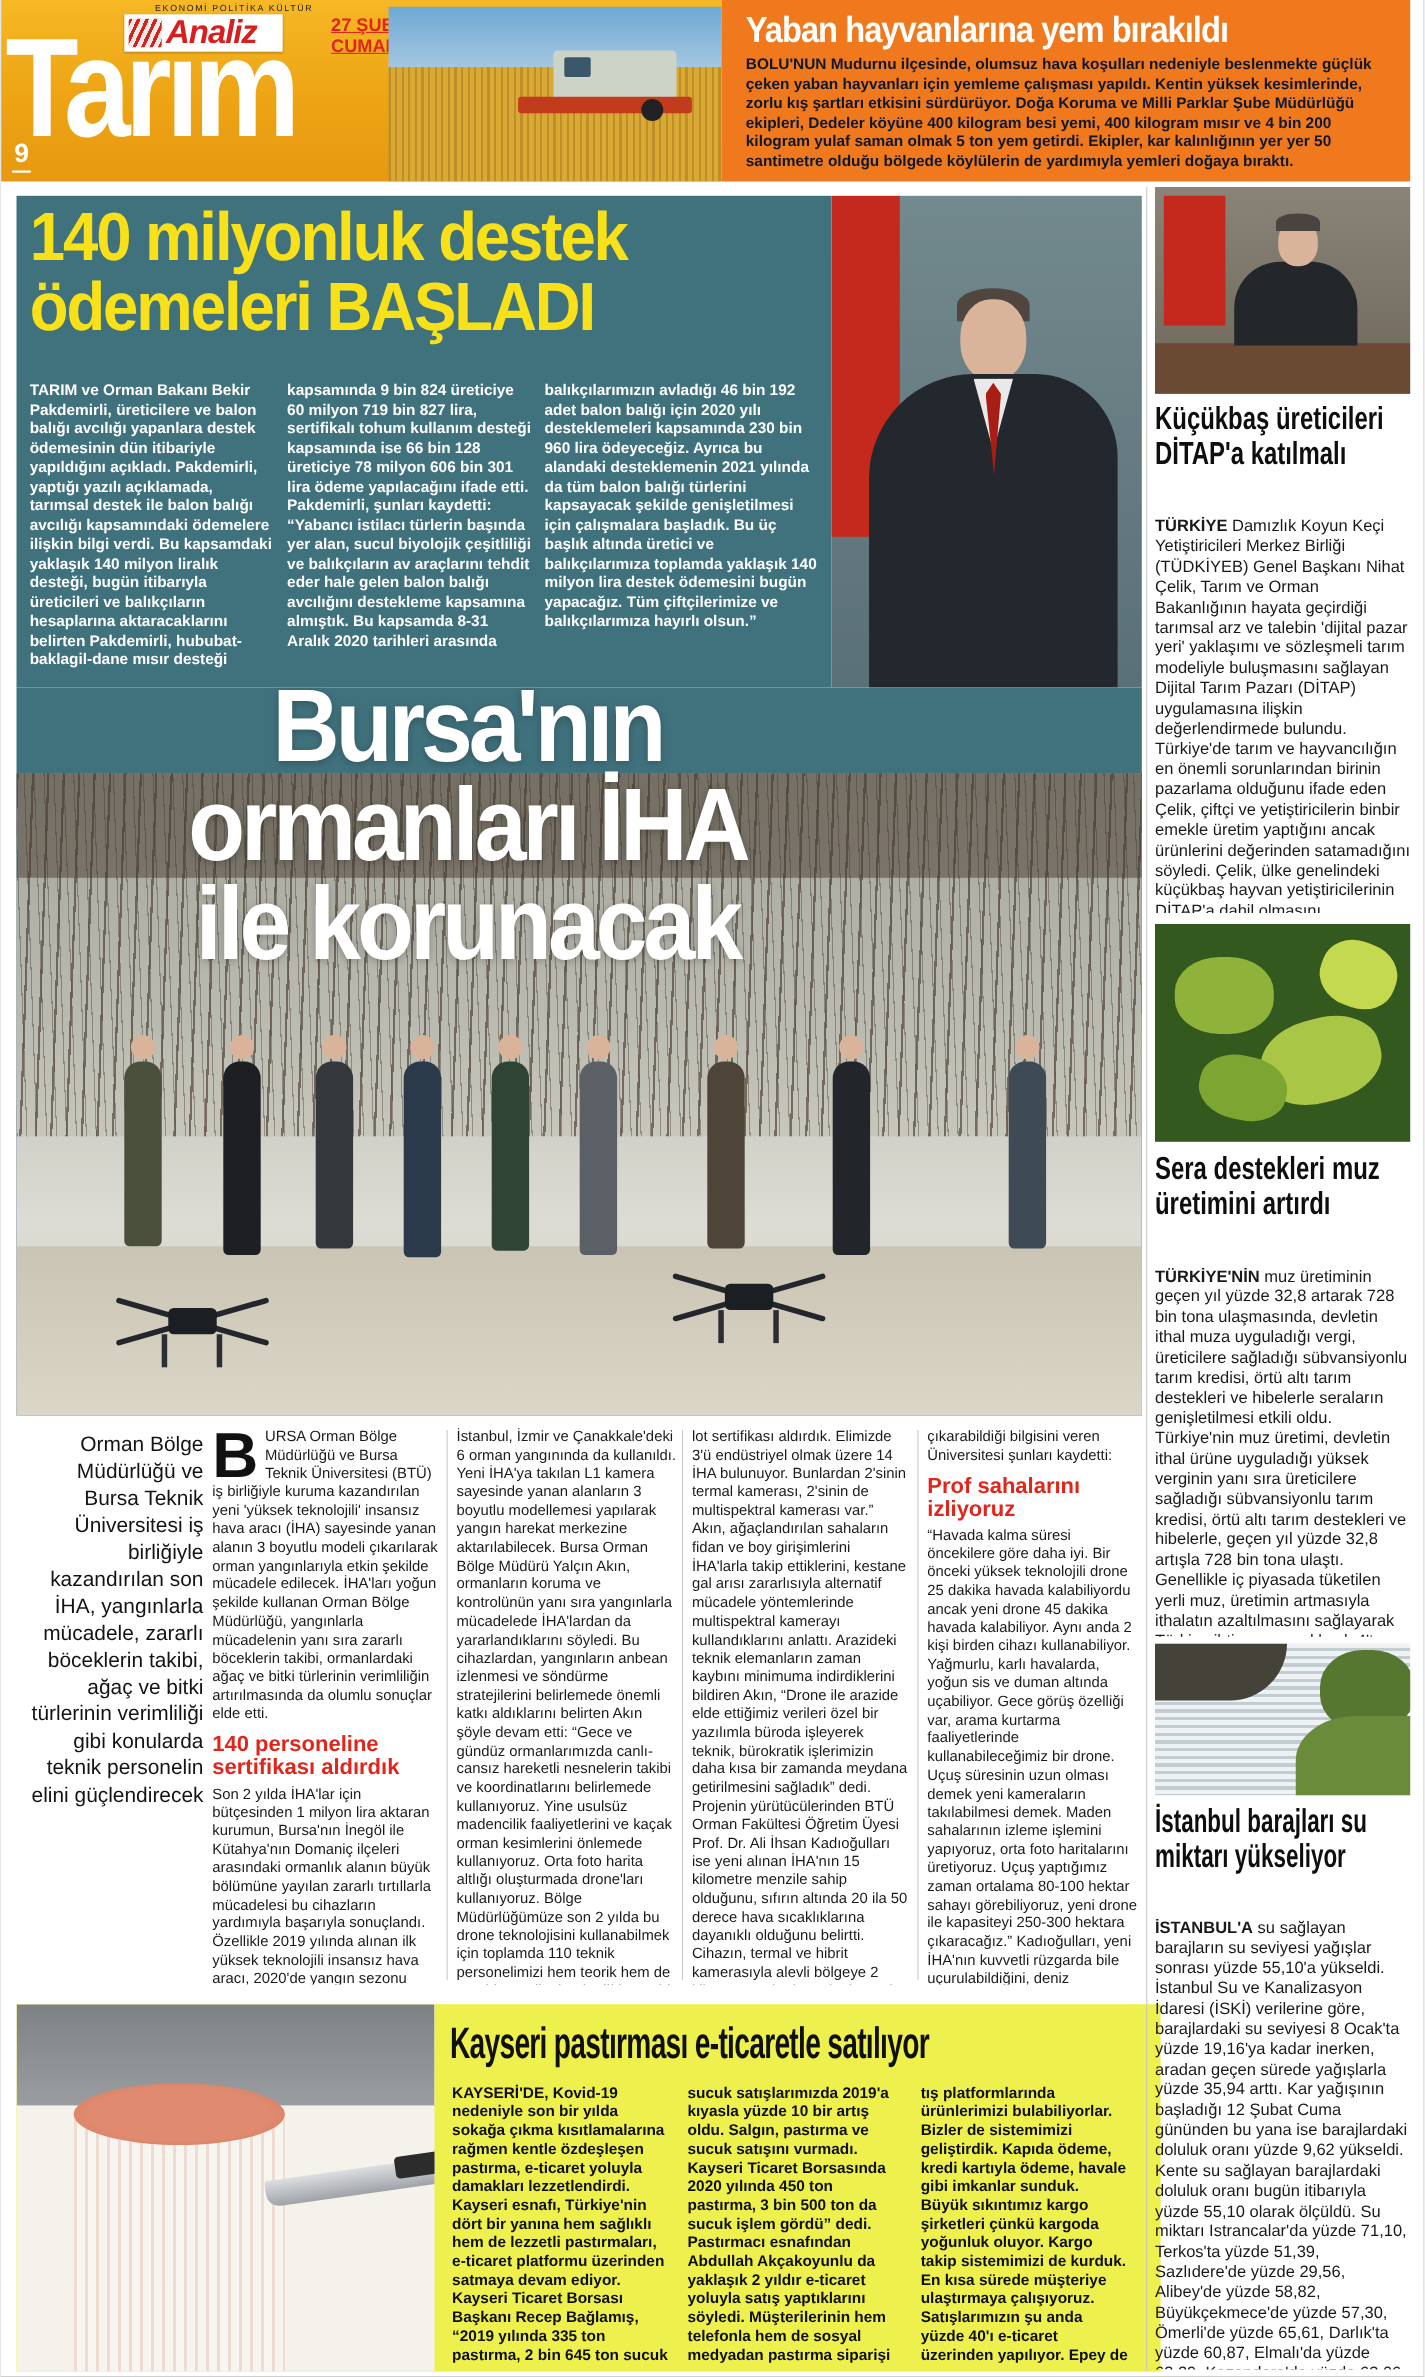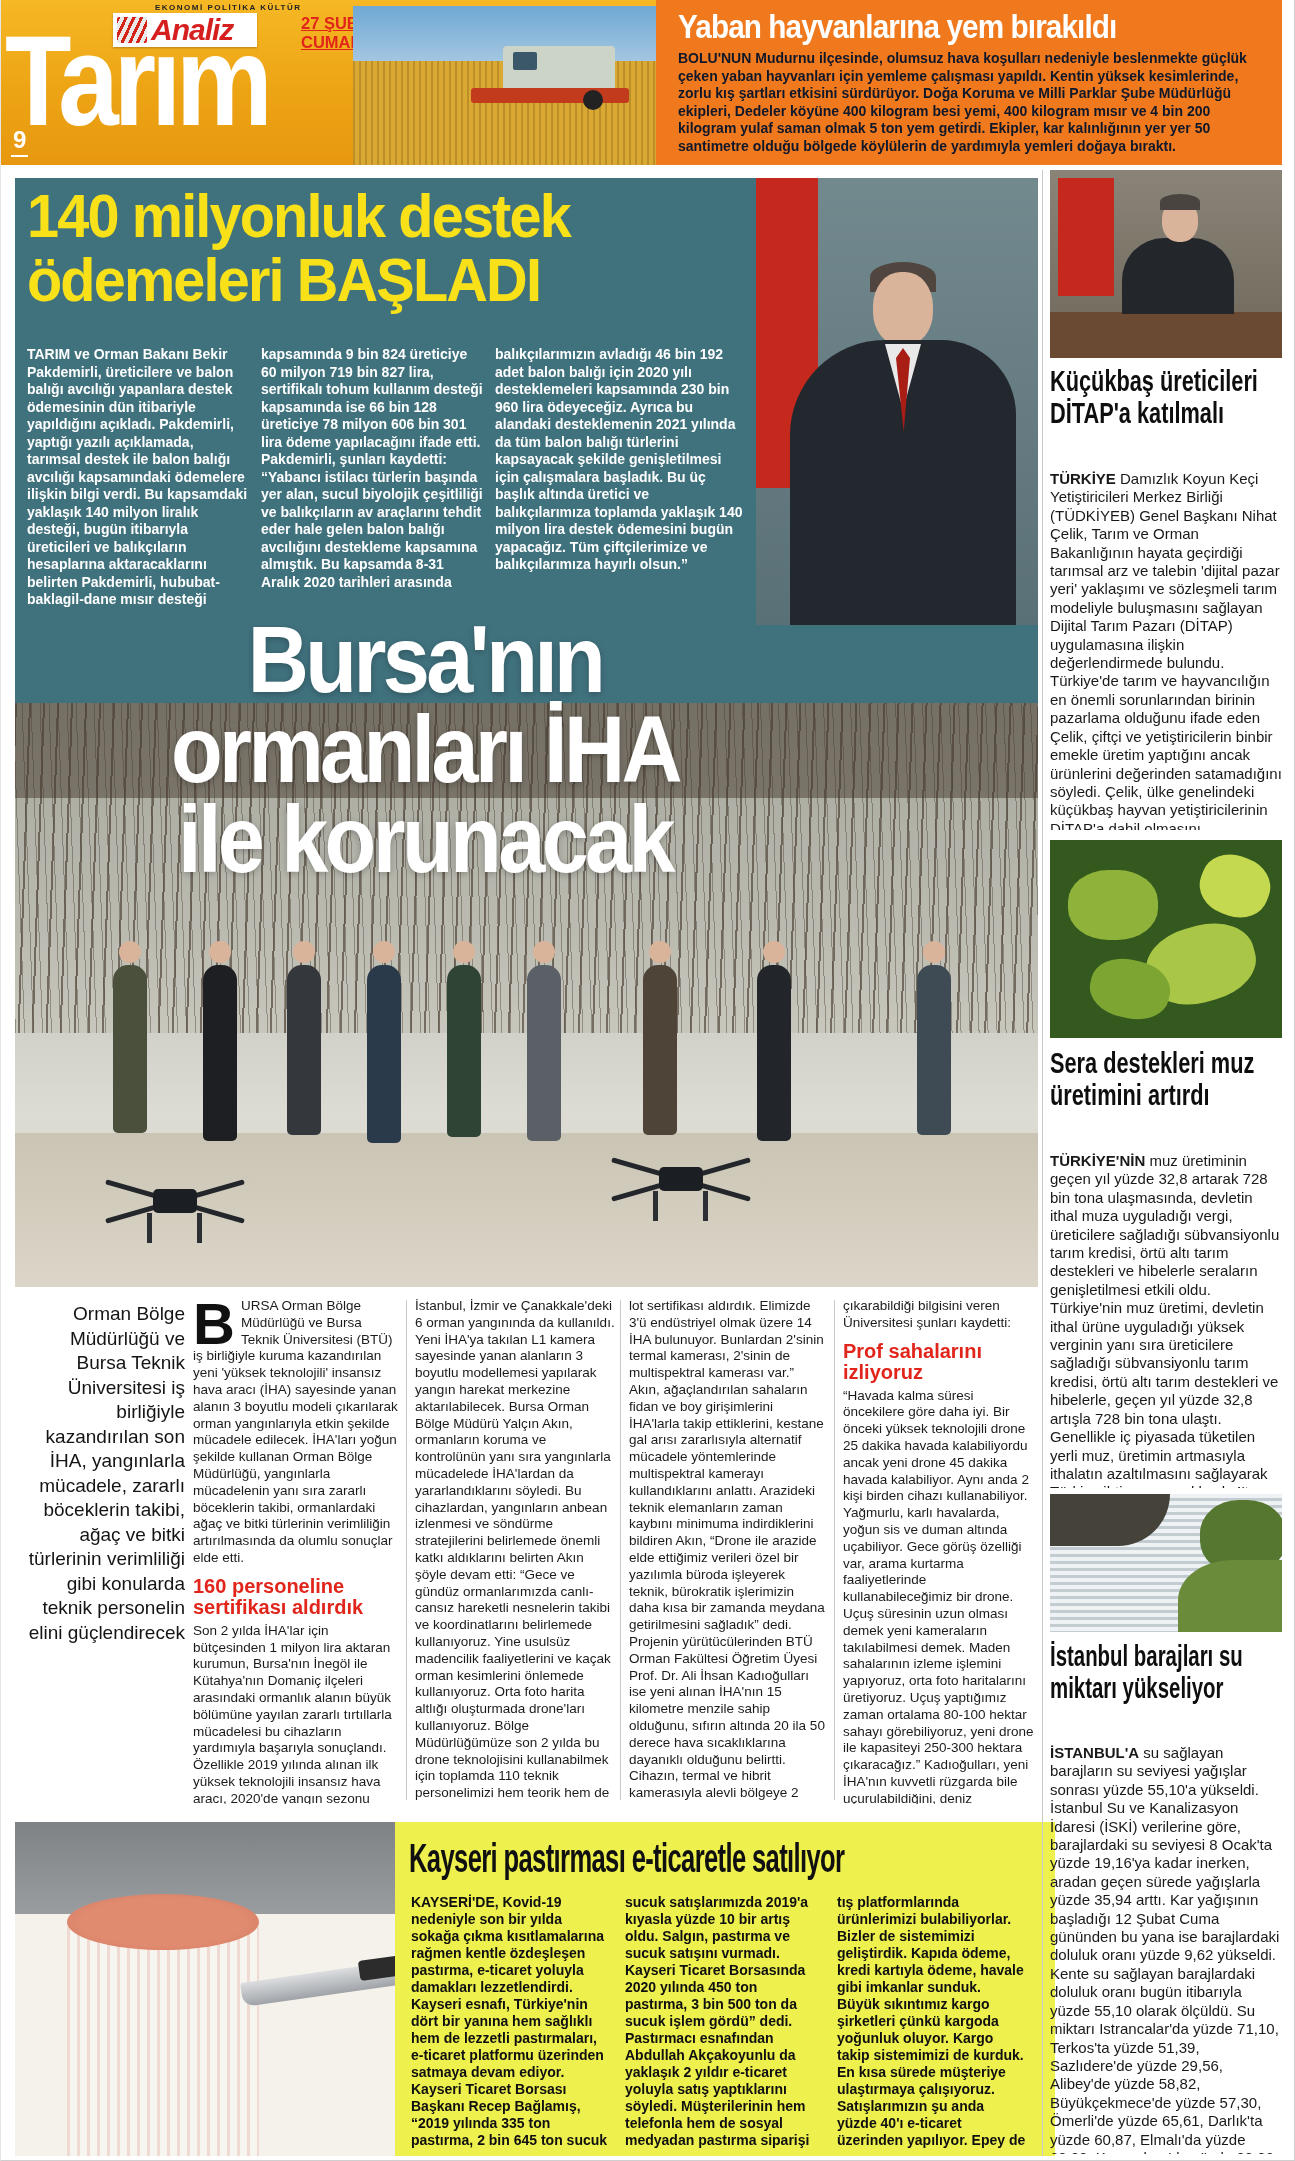--- a/index.html
+++ b/index.html
@@ -3,21 +3,21 @@
 <meta charset="utf-8">
 <style>
   html,body{margin:0;padding:0;background:#f4f4f4;}
   .page{position:relative;width:1295px;height:2161px;background:#fff;overflow:hidden;
         font-family:"Liberation Sans","DejaVu Sans",sans-serif;
         border-right:1px solid #cfcfcf;border-bottom:1px solid #cfcfcf;border-left:1px solid #e6e6e6;box-sizing:border-box;}
   .abs{position:absolute;}
   
   .banner-left{left:0;top:0;width:655px;height:165px;background:linear-gradient(180deg,#f6b825 0%,#eda414 55%,#e79810 100%);}
   .tarim{left:4px;top:6px;font-size:128px;line-height:150px;font-weight:bold;color:#fff;letter-spacing:-6px;transform:scaleX(.85);transform-origin:0 0;white-space:nowrap;}
-  .kicker{left:140px;top:3px;font-size:8px;font-weight:bold;letter-spacing:1.5px;color:#222;margin-left:14px;}
+  .kicker{left:140px;top:3px;font-size:8px;font-weight:normal;letter-spacing:1.5px;color:#222;}
   .logo{left:112px;top:13px;display:flex;align-items:center;gap:4px;background:#fff;padding:2px 24px 2px 4px;box-shadow:0 1px 2px rgba(0,0,0,.25);}
   .logo-icon{display:inline-block;width:30px;height:26px;border-radius:2px;background:repeating-linear-gradient(115deg,#d42318 0 3px,#e9e9e9 3px 7px);}
   .logo-text{color:#d61f1f;font-size:30px;font-weight:bold;font-style:italic;letter-spacing:-1px;line-height:1;}
   .datebox{left:300px;top:14px;color:#e1251b;font-weight:bold;font-size:16.5px;line-height:1.18;}
   .datebox span{display:block;text-decoration:underline;}
   .pagenum{left:10px;top:126px;color:#fff;font-size:24px;font-weight:bold;border-bottom:2px solid #fff;padding:0 2px 1px;}
   .harvester{left:352px;top:6px;width:303px;height:159px;overflow:hidden;}
   .hv-sky{left:0;top:0;width:303px;height:60px;background:linear-gradient(#6fa9d4,#a8c9e2);}
   .hv-field{left:0;top:55px;width:303px;height:104px;background:#d9a933 repeating-linear-gradient(90deg,rgba(125,82,12,.3) 0 2px,transparent 2px 6px);}
   .hv-body{left:150px;top:40px;width:112px;height:46px;background:#ccd4c8;border-radius:4px;}
@@ -211,21 +211,21 @@
       <div>ormanları İHA</div>
       <div>ile korunacak</div>
     </div>
   </div>
 
   <div class="abs standfirst">Orman Bölge Müdürlüğü ve Bursa Teknik Üniversitesi iş birliğiyle kazandırılan son İHA, yangınlarla mücadele, zararlı böceklerin takibi, ağaç ve bitki türlerinin verimliliği gibi konularda teknik personelin elini güçlendirecek</div>
 
   <div class="abs bcol bc1">
     <span class="dropcap">B</span>
     <span>URSA Orman Bölge Müdürlüğü ve Bursa Teknik Üniversitesi (BTÜ) iş birliğiyle kuruma kazandırılan yeni 'yüksek teknolojili' insansız hava aracı (İHA) sayesinde yanan alanın 3 boyutlu modeli çıkarılarak orman yangınlarıyla etkin şekilde mücadele edilecek. İHA'ları yoğun şekilde kullanan Orman Bölge Müdürlüğü, yangınlarla mücadelenin yanı sıra zararlı böceklerin takibi, ormanlardaki ağaç ve bitki türlerinin verimliliğin artırılmasında da olumlu sonuçlar elde etti.</span>
-    <div class="redsub">160 personeline sertifikası aldırdık</div>
+    <div class="redsub">140 personeline sertifikası aldırdık</div>
     <span>Son 2 yılda İHA'lar için bütçesinden 1 milyon lira aktaran kurumun, Bursa'nın İnegöl ile Kütahya'nın Domaniç ilçeleri arasındaki ormanlık alanın büyük bölümüne yayılan zararlı tırtıllarla mücadelesi bu cihazların yardımıyla başarıyla sonuçlandı. Özellikle 2019 yılında alınan ilk yüksek teknolojili insansız hava aracı, 2020'de yangın sezonu boyunca hem Bursa'da hem de</span>
   </div>
   <p class="abs bcol bc2">İstanbul, İzmir ve Çanakkale'deki 6 orman yangınında da kullanıldı. Yeni İHA'ya takılan L1 kamera sayesinde yanan alanların 3 boyutlu modellemesi yapılarak yangın harekat merkezine aktarılabilecek. Bursa Orman Bölge Müdürü Yalçın Akın, ormanların koruma ve kontrolünün yanı sıra yangınlarla mücadelede İHA'lardan da yararlandıklarını söyledi. Bu cihazlardan, yangınların anbean izlenmesi ve söndürme stratejilerini belirlemede önemli katkı aldıklarını belirten Akın şöyle devam etti: “Gece ve gündüz ormanlarımızda canlı-cansız hareketli nesnelerin takibi ve koordinatlarını belirlemede kullanıyoruz. Yine usulsüz madencilik faaliyetlerini ve kaçak orman kesimlerini önlemede kullanıyoruz. Orta foto harita altlığı oluşturmada drone'ları kullanıyoruz. Bölge Müdürlüğümüze son 2 yılda bu drone teknolojisini kullanabilmek için toplamda 110 teknik personelimizi hem teorik hem de arazide pratik olarak eğitime tabi tutarak ticari İHA pi-</p>
   <p class="abs bcol bc3">lot sertifikası aldırdık. Elimizde 3'ü endüstriyel olmak üzere 14 İHA bulunuyor. Bunlardan 2'sinin termal kamerası, 2'sinin de multispektral kamerası var.” Akın, ağaçlandırılan sahaların fidan ve boy girişimlerini İHA'larla takip ettiklerini, kestane gal arısı zararlısıyla alternatif mücadele yöntemlerinde multispektral kamerayı kullandıklarını anlattı. Arazideki teknik elemanların zaman kaybını minimuma indirdiklerini bildiren Akın, “Drone ile arazide elde ettiğimiz verileri özel bir yazılımla büroda işleyerek teknik, bürokratik işlerimizin daha kısa bir zamanda meydana getirilmesini sağladık” dedi. Projenin yürütücülerinden BTÜ Orman Fakültesi Öğretim Üyesi Prof. Dr. Ali İhsan Kadıoğulları ise yeni alınan İHA'nın 15 kilometre menzile sahip olduğunu, sıfırın altında 20 ila 50 derece hava sıcaklıklarına dayanıklı olduğunu belirtti. Cihazın, termal ve hibrit kamerasıyla alevli bölgeye 2 kilometreye kadar yakınlaşarak yangınların özelliklerini</p>
   <div class="abs bcol bc4">
     <span>çıkarabildiği bilgisini veren Üniversitesi şunları kaydetti:</span>
     <div class="redsub">Prof sahalarını izliyoruz</div>
     <span>“Havada kalma süresi öncekilere göre daha iyi. Bir önceki yüksek teknolojili drone 25 dakika havada kalabiliyordu ancak yeni drone 45 dakika havada kalabiliyor. Aynı anda 2 kişi birden cihazı kullanabiliyor. Yağmurlu, karlı havalarda, yoğun sis ve duman altında uçabiliyor. Gece görüş özelliği var, arama kurtarma faaliyetlerinde kullanabileceğimiz bir drone. Uçuş süresinin uzun olması demek yeni kameraların takılabilmesi demek. Maden sahalarının izleme işlemini yapıyoruz, orta foto haritalarını üretiyoruz. Uçuş yaptığımız zaman ortalama 80-100 hektar sahayı görebiliyoruz, yeni drone ile kapasiteyi 250-300 hektara çıkaracağız.” Kadıoğulları, yeni İHA'nın kuvvetli rüzgarda bile uçurulabildiğini, deniz seviyesinden 6 bin metre yükseğe kadar çıkabildiğini, toza ve suya dayanıklı olduğunu sözlerine ekledi.</span>
   </div>
   <span class="abs vrule vr1"></span>

